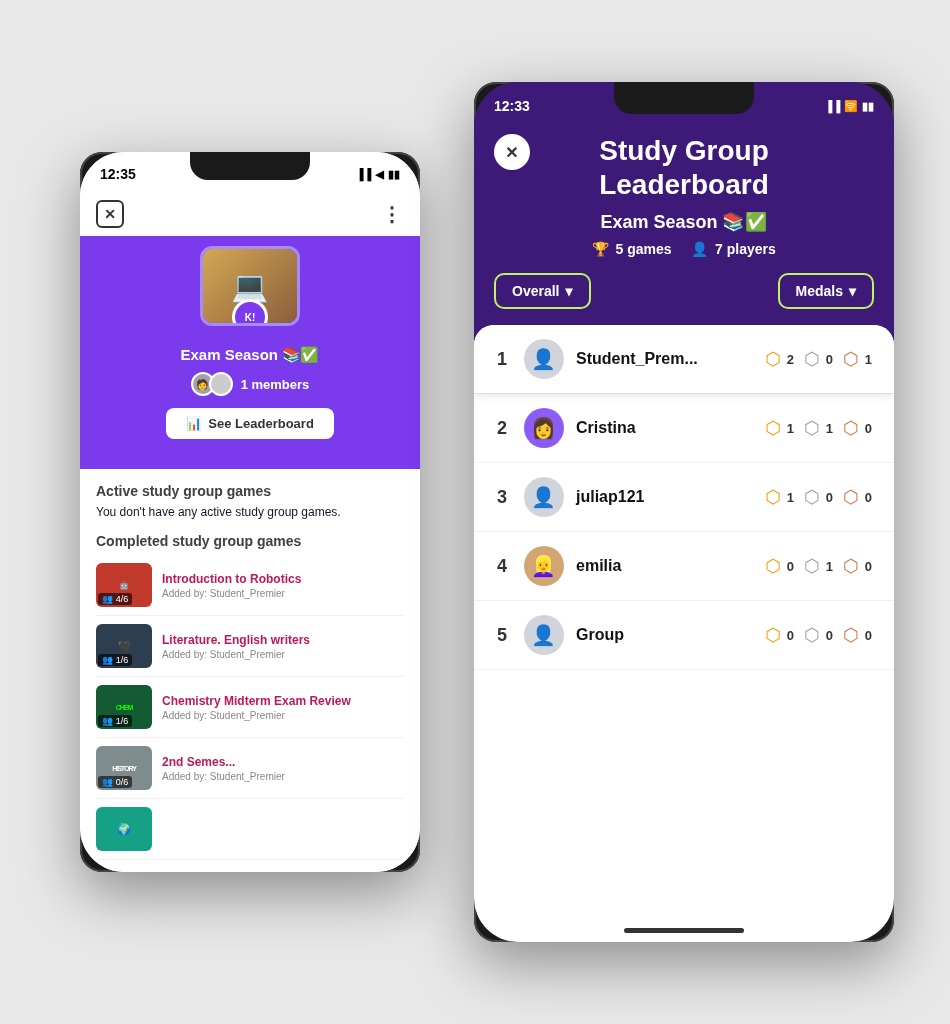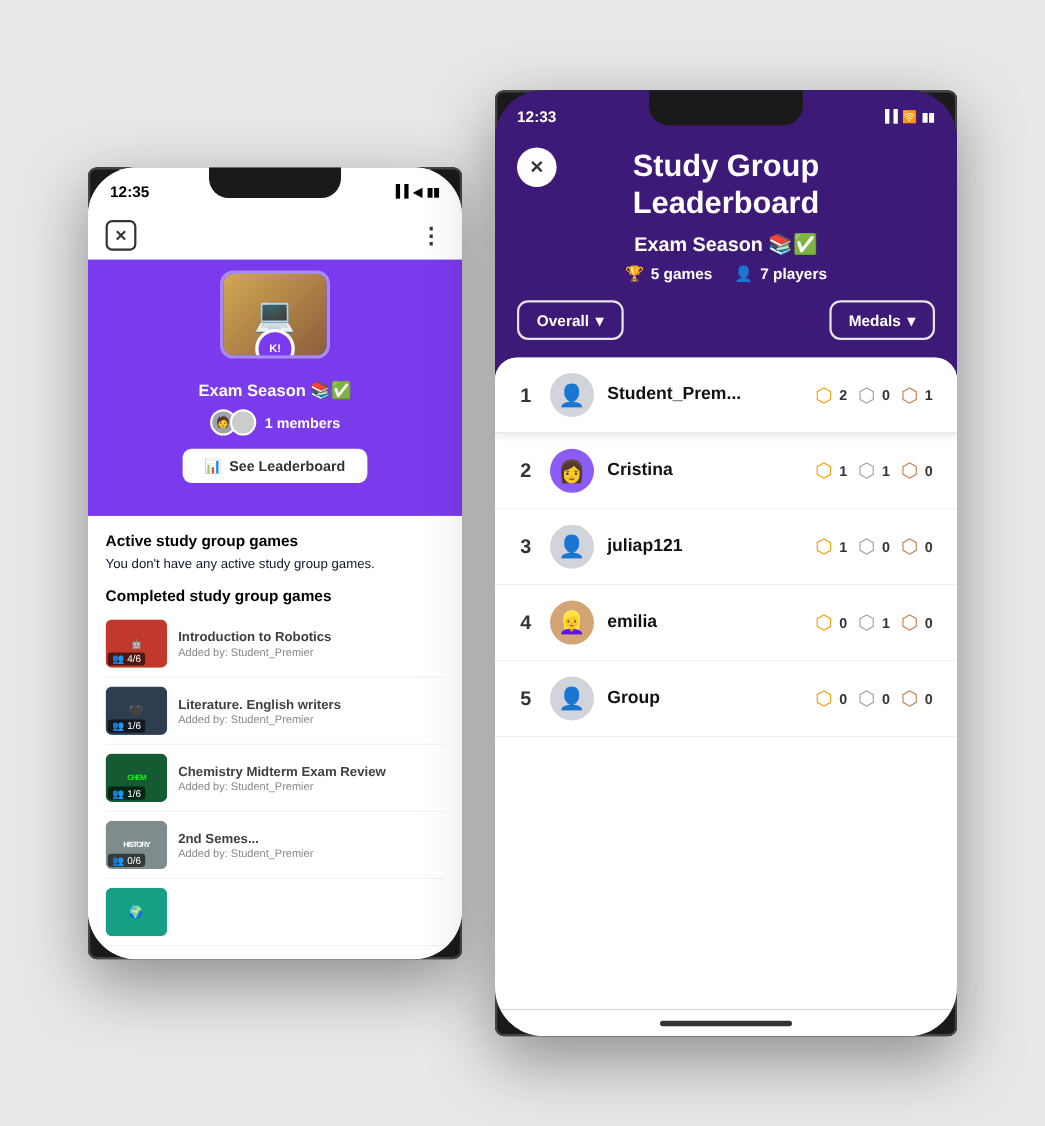--- a/index.html
+++ b/index.html
@@ -10,25 +10,26 @@
       display: flex;
       align-items: center;
       justify-content: center;
       gap: 30px;
       font-family: -apple-system, BlinkMacSystemFont, 'Segoe UI', sans-serif;
       overflow: hidden;
     }
 
     
     .phone {
-      border-radius: 8px;
+      border-radius: 22px;
       background: #1a1a1a;
       box-shadow: 0 20px 60px rgba(0,0,0,0.4), inset 0 0 0 2px #444;
       position: relative;
       overflow: hidden;
+      margin-left: 24px;
     }
     .phone-left {
       width: 340px;
       height: 720px;
     }
     .phone-right {
       width: 420px;
       height: 860px;
     }
 
@@ -197,21 +198,21 @@
     
     .content-area {
       flex: 1;
       overflow-y: auto;
       padding: 14px 16px;
       background: white;
     }
     .section-title {
       font-size: 14px;
       font-weight: 700;
-      color: #000000;
+      color: #404040;
       margin-bottom: 6px;
     }
     .empty-text {
       font-size: 12px;
       color: #0f172a;
       margin-bottom: 14px;
     }
     .game-item {
       display: flex;
       align-items: center;
@@ -247,21 +248,21 @@
       padding: 1px 4px;
       border-radius: 3px;
       display: flex;
       align-items: center;
       gap: 2px;
     }
     .game-info { flex: 1; }
     .game-title {
       font-size: 12px;
       font-weight: 700;
-      color: #404040;
+      color: #be185d;
     }
     .game-added {
       font-size: 10px;
       color: #888;
       margin-top: 2px;
     }
 
     
     .add-game-bar {
       padding: 10px 16px;
@@ -346,21 +347,21 @@
       align-items: center;
       gap: 6px;
     }
     .filters-row {
       display: flex;
       justify-content: space-between;
       padding: 0 20px 16px;
     }
     .filter-btn {
       background: transparent;
-      border: 2px solid #e5e5e5;
+      border: 2px solid #bef264;
       border-radius: 10px;
       color: white;
       font-size: 14px;
       font-weight: 700;
       padding: 8px 16px;
       cursor: pointer;
       display: flex;
       align-items: center;
       gap: 6px;
     }

